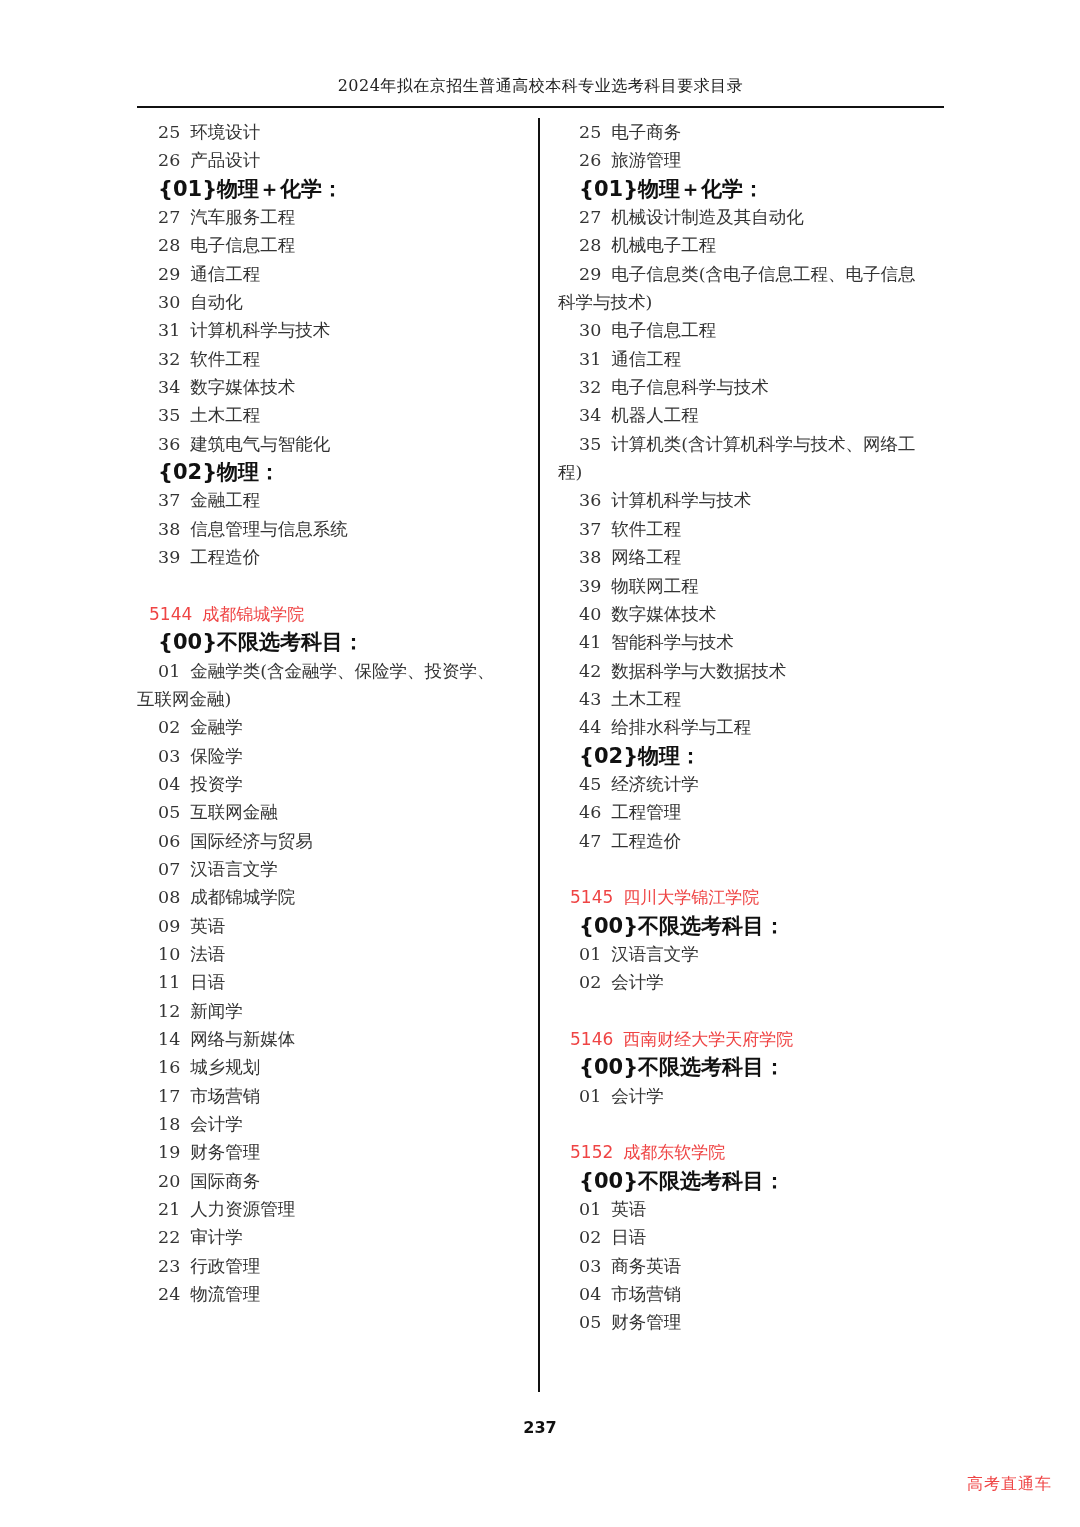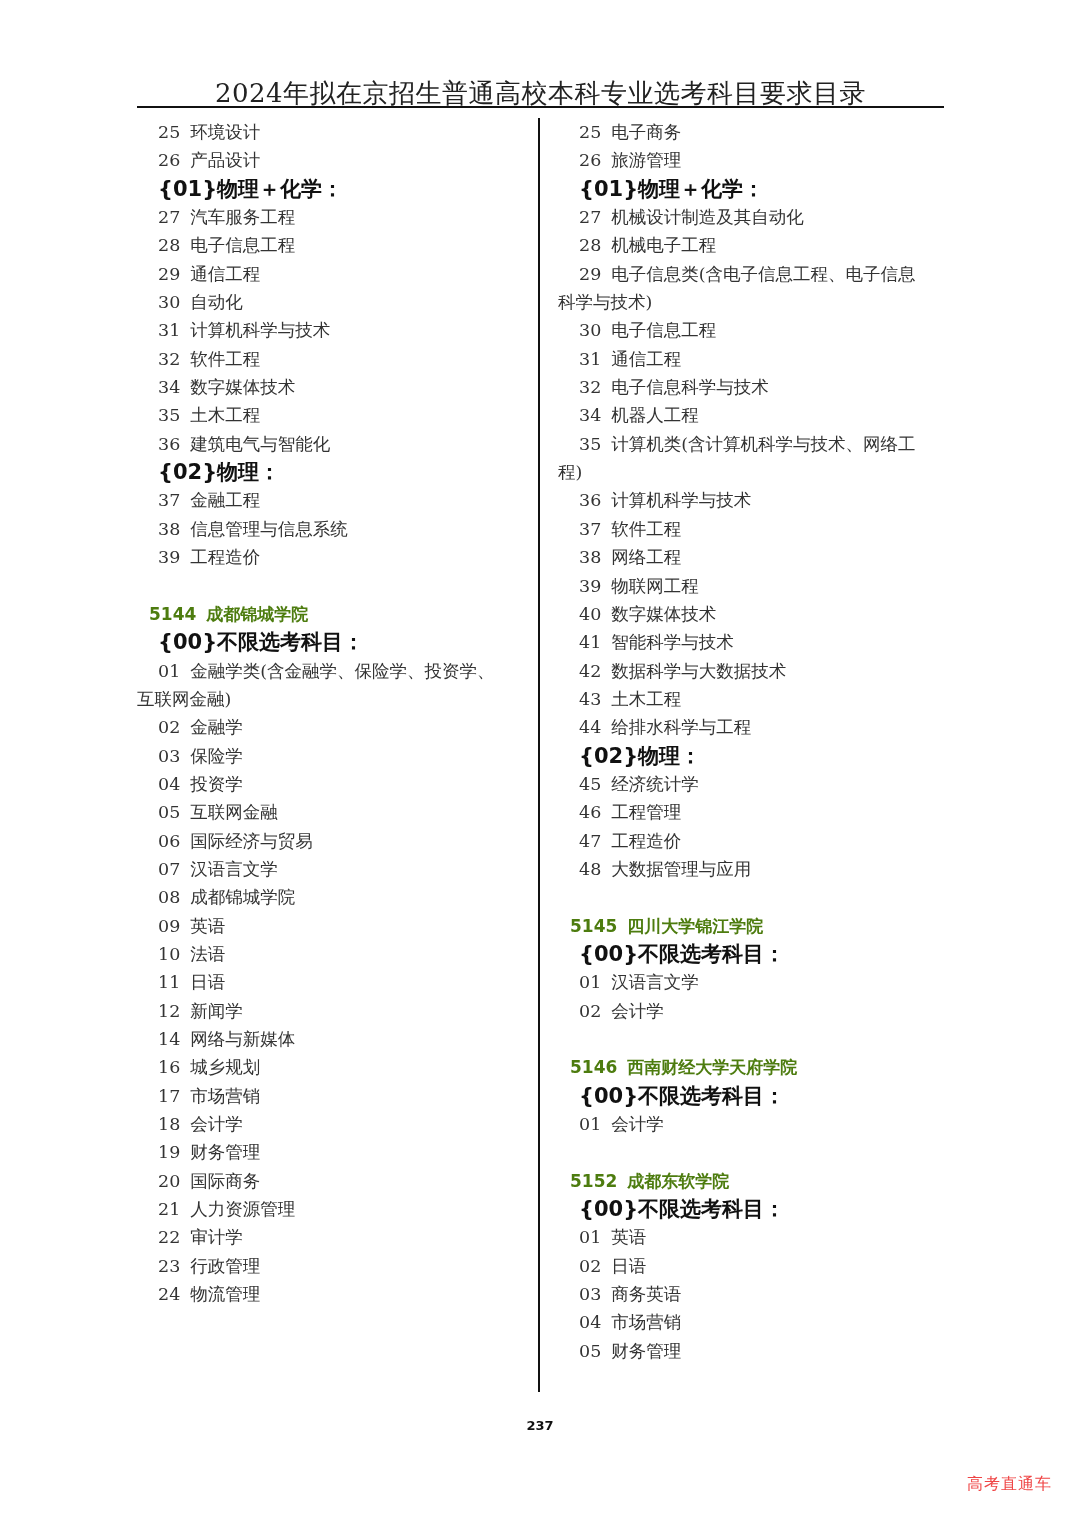--- a/index.html
+++ b/index.html
@@ -1,34 +1,34 @@
 <!DOCTYPE html>
 <html><head>
 <meta charset="utf-8">
 <style>
   html, body { margin: 0; padding: 0; background: #ffffff; }
   body { width: 1080px; height: 1527px; position: relative; overflow: hidden;
          font-family: "DejaVu Serif", "Liberation Serif", serif; color: #222; }
   .page-title { position: absolute; left: 137px; width: 807px; top: 76px; text-align: center;
-                font-size: 26px; letter-spacing: 0.5px; color: #222; }
+                font-size: 16px; letter-spacing: 0.5px; color: #222; }
   .header-rule { position: absolute; left: 137px; width: 807px; top: 106px; height: 2px; background: #111; }
   .col-divider { position: absolute; left: 538px; top: 118px; width: 2px; height: 1274px; background: #111; }
   .col { position: absolute; top: 118px; width: 395px; }
   .col.left { left: 137px; }
   .col.right { left: 558px; }
   .line { height: 28.35px; line-height: 28.35px; font-size: 17.5px; white-space: nowrap; color: #333; }
   .line.item { padding-left: 21px; }
   .line.item .num { display: inline-block; margin-right: 10px; }
   .line.cont { padding-left: 0; }
   .line.group { padding-left: 21px; font-weight: bold; color: #111; font-family: "DejaVu Sans", "Liberation Sans", sans-serif; font-size: 21px; }
-  .line.school { padding-left: 12px; font-weight: bold; color: #4d7c0f; font-family: "DejaVu Sans", "Liberation Sans", sans-serif; font-size: 17px; }
+  .line.school { padding-left: 12px; font-weight: normal; color: #ef4444; font-family: "DejaVu Sans", "Liberation Sans", sans-serif; font-size: 17px; }
   .line.school .code { margin-right: 10px; }
   .line.blank { }
   .page-number { position: absolute; left: 520px; width: 40px; top: 1418px; text-align: center;
-                 font-family: "DejaVu Sans", "Liberation Sans", sans-serif; font-weight: bold; font-size: 13px; color: #111; }
+                 font-family: "DejaVu Sans", "Liberation Sans", sans-serif; font-weight: bold; font-size: 16px; color: #111; }
   .watermark { position: absolute; right: 28px; top: 1474px; font-family: "DejaVu Sans", "Liberation Sans", sans-serif;
                font-size: 16px; color: #ef4444; letter-spacing: 1px; text-align: center; }
 </style>
 </head>
 <body>
 
 <div class="page-title">2024年拟在京招生普通高校本科专业选考科目要求目录</div>
 <div class="header-rule"></div>
 <div class="col-divider"></div>
 
@@ -96,21 +96,20 @@
     <div class="line item"><span class="num">39</span><span>物联网工程</span></div>
     <div class="line item"><span class="num">40</span><span>数字媒体技术</span></div>
     <div class="line item"><span class="num">41</span><span>智能科学与技术</span></div>
     <div class="line item"><span class="num">42</span><span>数据科学与大数据技术</span></div>
     <div class="line item"><span class="num">43</span><span>土木工程</span></div>
     <div class="line item"><span class="num">44</span><span>给排水科学与工程</span></div>
     <div class="line group">{02}物理：</div>
     <div class="line item"><span class="num">45</span><span>经济统计学</span></div>
     <div class="line item"><span class="num">46</span><span>工程管理</span></div>
     <div class="line item"><span class="num">47</span><span>工程造价</span></div>
-    <div class="line item"><span class="num">48</span><span>大数据管理与应用</span></div>
     <div class="line blank"></div>
     <div class="line school"><span class="code">5145</span><span>四川大学锦江学院</span></div>
     <div class="line group">{00}不限选考科目：</div>
     <div class="line item"><span class="num">01</span><span>汉语言文学</span></div>
     <div class="line item"><span class="num">02</span><span>会计学</span></div>
     <div class="line blank"></div>
     <div class="line school"><span class="code">5146</span><span>西南财经大学天府学院</span></div>
     <div class="line group">{00}不限选考科目：</div>
     <div class="line item"><span class="num">01</span><span>会计学</span></div>
     <div class="line blank"></div>

